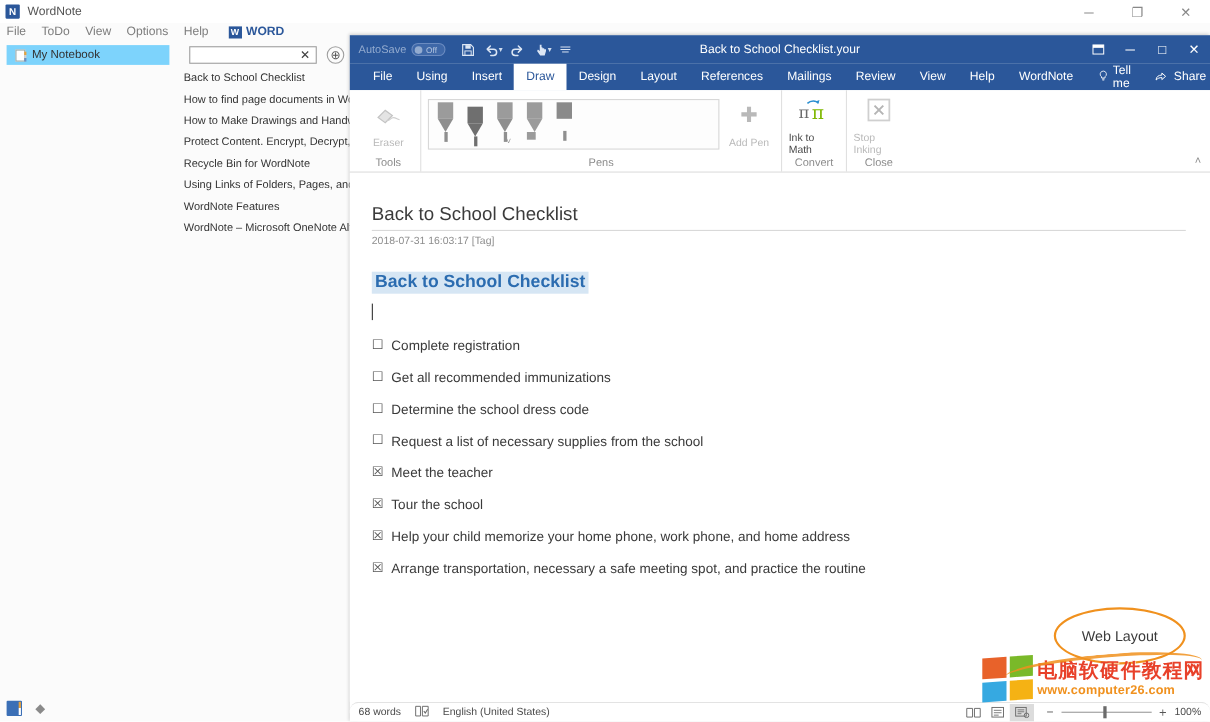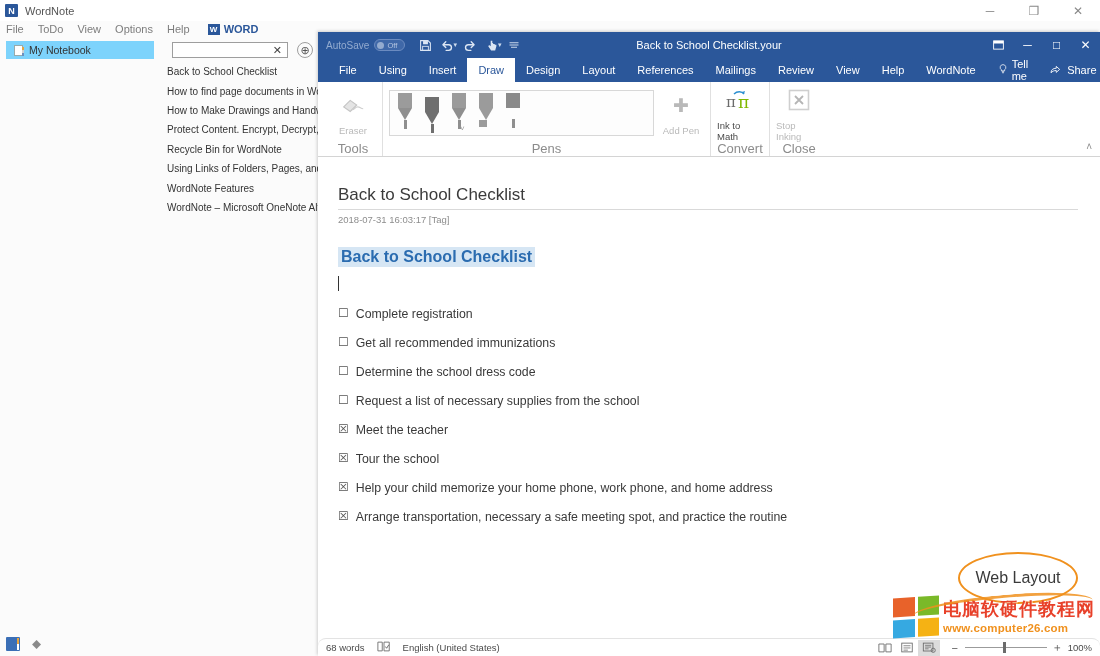--- a/index.html
+++ b/index.html
@@ -85,21 +85,21 @@
   .w-tab.active { background:#fff; color:#2b579a; }
   .w-tabright { margin-left:auto; display:flex; align-items:center; padding-right:8px; gap:0; }
   .w-bulb { font-size:11px; margin-right:4px; }
   .w-share { display:flex; align-items:center; gap:5px; padding:0 10px; font-size:11px; color:#fff; height:24px; }
 
   .w-ribbon { height:75px; background:#fff; border-bottom:1px solid #d4d4d4; display:flex;
               position:relative; padding-left:6px; }
   .w-group { display:flex; flex-direction:column; align-items:center; height:100%;
              border-right:1px solid #e0e0e0; padding:0 6px; }
   .w-group-body { flex:1; display:flex; align-items:center; justify-content:center; gap:4px; padding-top:2px; }
-  .w-group-label { font-size:13px; color:#8c8c8c; height:14px; line-height:14px; }
+  .w-group-label { font-size:10px; color:#8c8c8c; height:14px; line-height:14px; }
   .w-btn { width:46px; display:flex; flex-direction:column; align-items:center; gap:1px; padding-top:3px; }
   .w-btn-glyph { height:26px; display:flex; align-items:center; justify-content:center; font-size:19px; }
   .w-btn-label { font-size:9.5px; line-height:10.5px; text-align:left;margin-top:7px; }
   .w-dim { color:#b9b9b9; }
   .w-on { color:#4a4a4a; }
   .w-pens { border:1px solid #d8d8d8; background:#fdfdfd; height:46px; display:flex; align-items:flex-start;
             padding:2px 6px 0; gap:9px; position:relative; width:265px; }
   .pen { width:18px; position:relative; }
   .pen .cap { width:14px; height:15px; background:#9b9b9b; margin:0 auto; }
   .pen .body { width:0; height:0; border-left:7px solid transparent; border-right:7px solid transparent;
@@ -142,21 +142,21 @@
   .w-zoom { display:flex; align-items:center; gap:5px; margin-left:10px; }
   .w-zoom .sign { font-size:11px; color:#555; width:10px; text-align:center; }
   .w-ztrack { width:82px; height:1px; background:#9b9b9b; position:relative; }
   .w-zthumb { position:absolute; left:38px; top:-5px; width:3px; height:11px; background:#6b6b6b; }
   .w-zlabel { font-size:9.5px; color:#4a4a4a; margin-left:6px; }
 
   
   #annotation { position:absolute; left:958px; top:552px; width:120px; height:52px;
                 border:2px solid #f0911e; border-radius:50%; display:flex; align-items:center;
                 justify-content:center; z-index:40; }
-  #annotation span { font-size:16px; color:#3a3a3a; }
+  #annotation span { font-size:13px; color:#3a3a3a; }
   #watermark { position:absolute; left:893px; top:597px; width:205px; height:46px; z-index:41;
                display:flex; }
   .wm-logo { width:46px; height:40px; display:grid; grid-template-columns:1fr 1fr; grid-template-rows:1fr 1fr;
              gap:3px; transform:skewY(-4deg); }
   .wm-logo i { display:block; }
   .wm-text { margin-left:4px; }
   .wm-cn { font-size:18px; font-weight:bold; color:#e8412a; letter-spacing:1px;
            font-family:"DejaVu Sans", sans-serif; text-shadow:1px 1px 0 rgba(255,255,255,.6); }
   .wm-url { font-size:11.5px; font-weight:bold; color:#f0911e; letter-spacing:.2px; margin-top:1px; }
   .wm-swoosh { position:absolute; left:20px; top:-2px; width:180px; height:26px;

